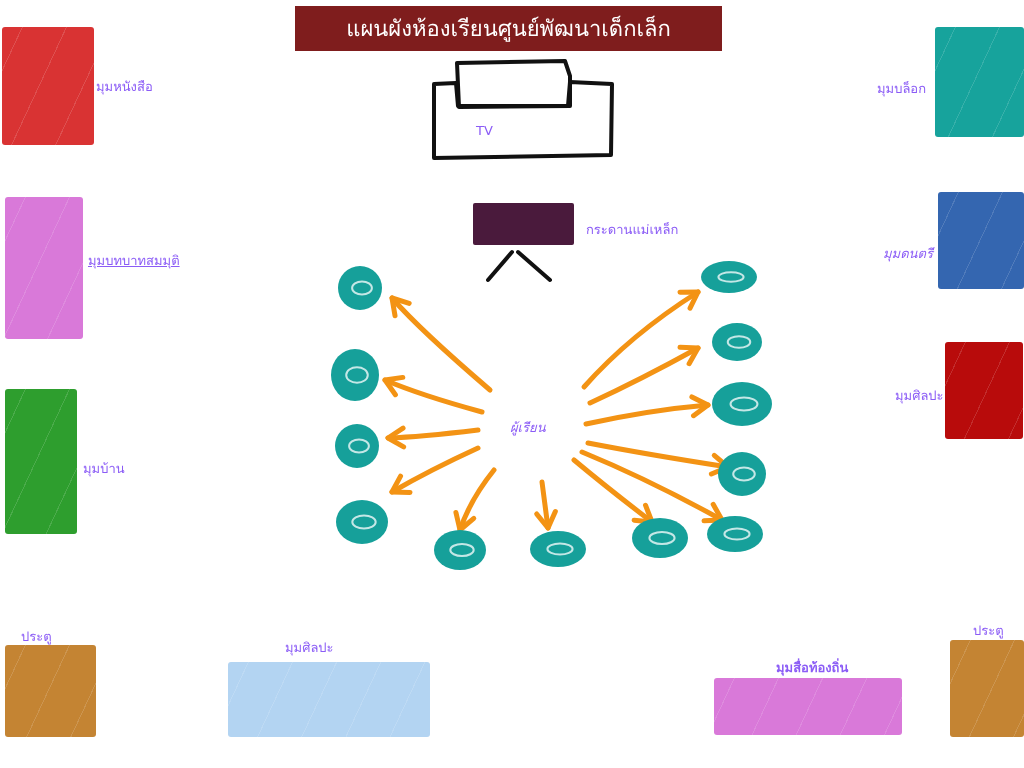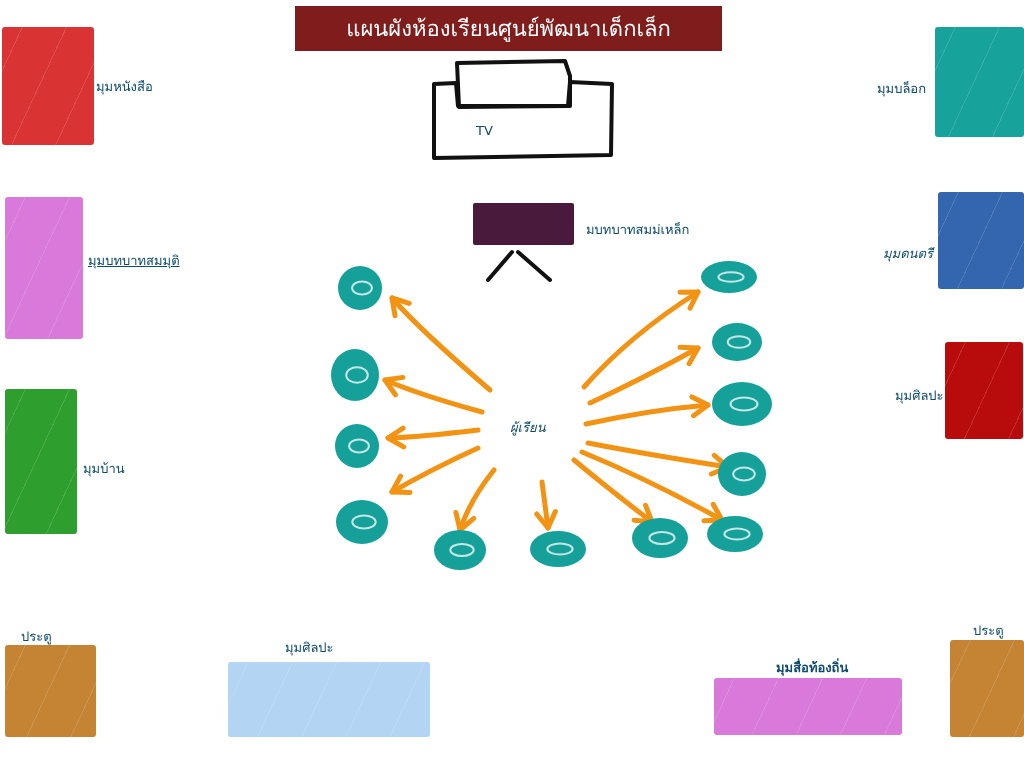--- a/index.html
+++ b/index.html
@@ -4,21 +4,21 @@
 <style>
   html, body { margin: 0; padding: 0; background: #ffffff; }
   body { width: 1024px; height: 768px; position: relative; overflow: hidden;
          font-family: "DejaVu Sans", sans-serif; color: #1a1a1a; }
   .title-bar { position: absolute; left: 295px; top: 6px; width: 427px; height: 45px;
                background: #7f1d1d; color: #ffffff; font-size: 22px;
                display: flex; align-items: center; justify-content: center; }
   .zone { position: absolute; border-radius: 3px; }
   .zone::after { content: ""; position: absolute; inset: 0;
                  background: repeating-linear-gradient(115deg, rgba(255,255,255,0) 0 18px, rgba(255,255,255,0.14) 18px 19px, rgba(255,255,255,0) 19px 40px); }
-  .label { position: absolute; font-size: 13px; white-space: nowrap; color: #0c4a6e; }
+  .label { position: absolute; font-size: 13px; white-space: nowrap; color: #8b5cf6; }
   svg.canvas { position: absolute; left: 0; top: 0; }
 </style>
 </head>
 <body>
 
 <div class="title-bar">แผนผังห้องเรียนศูนย์พัฒนาเด็กเล็ก</div>
 
 <div class="zone" style="left:2px;top:27px;width:92px;height:118px;background:#d93333;"></div>
 <div class="label" style="left:96px;top:76px;">มุมหนังสือ</div>
 
@@ -106,14 +106,14 @@
       <ellipse cx="742" cy="404" rx="30" ry="22" fill="#16a09a"></ellipse>
       <ellipse cx="744" cy="404" rx="13.5" ry="6.6" fill="none" stroke="rgba(255,255,255,0.75)" stroke-width="2"></ellipse>
       <ellipse cx="737" cy="342" rx="25" ry="19" fill="#16a09a"></ellipse>
       <ellipse cx="739" cy="342" rx="11.25" ry="5.7" fill="none" stroke="rgba(255,255,255,0.75)" stroke-width="2"></ellipse>
       <ellipse cx="729" cy="277" rx="28" ry="16" fill="#16a09a"></ellipse>
       <ellipse cx="731" cy="277" rx="12.6" ry="4.8" fill="none" stroke="rgba(255,255,255,0.75)" stroke-width="2"></ellipse>
     </g>
 </svg>
 
 <div class="label" style="left:476px;top:123px;">TV</div>
-<div class="label" style="left:586px;top:219px;">มบทบาทสมม่เหล็ก</div>
+<div class="label" style="left:586px;top:219px;">กระดานแม่เหล็ก</div>
 <div class="label" style="left:510px;top:417px;font-style:italic;">ผู้เรียน</div>
 
 </body></html>

